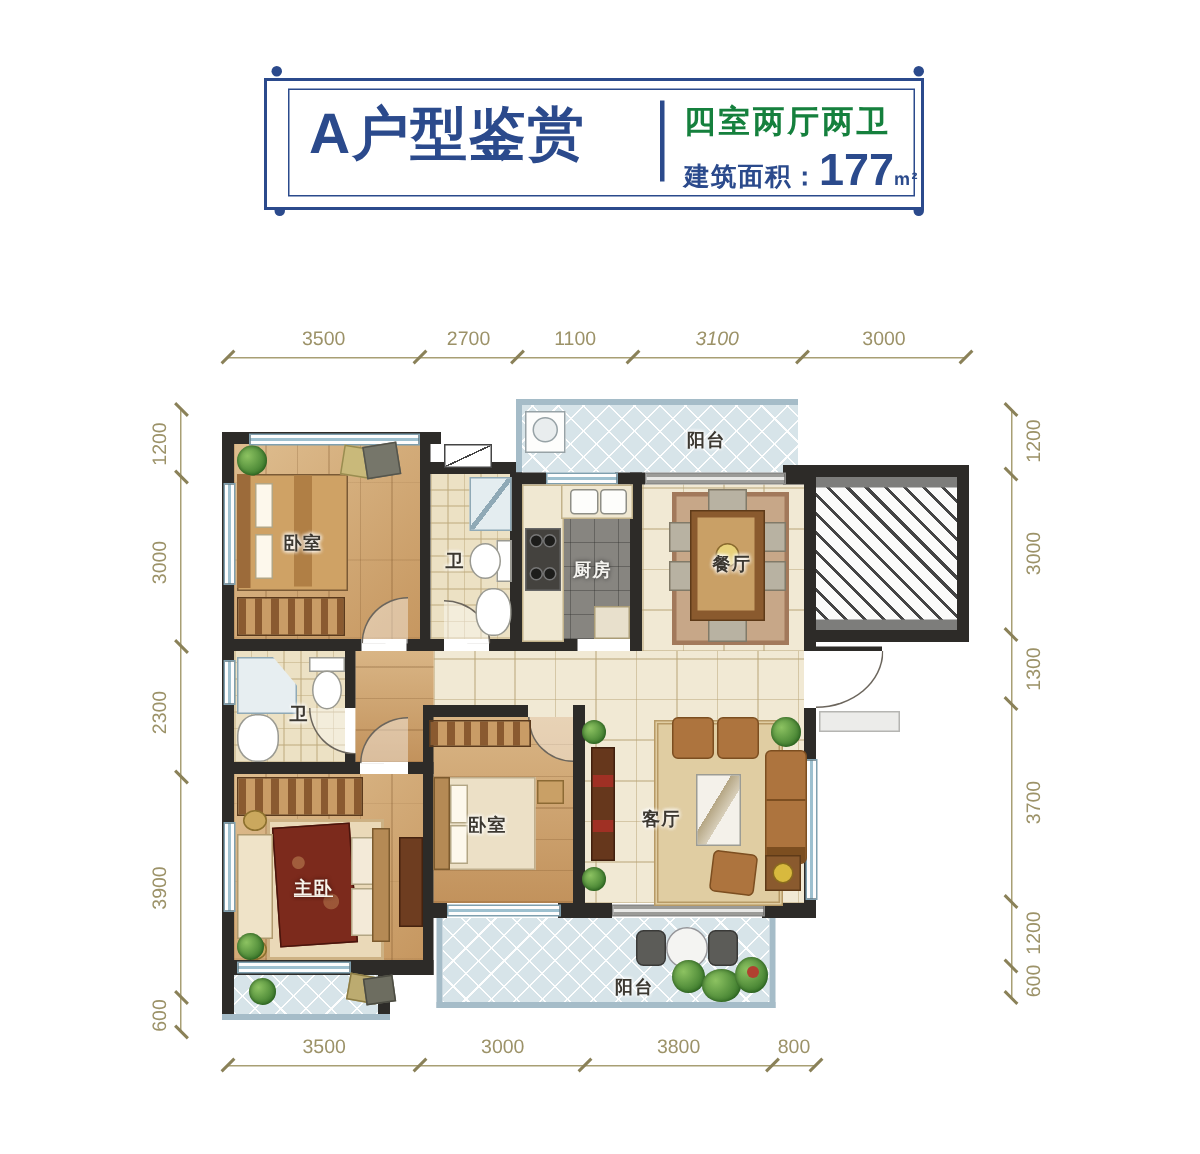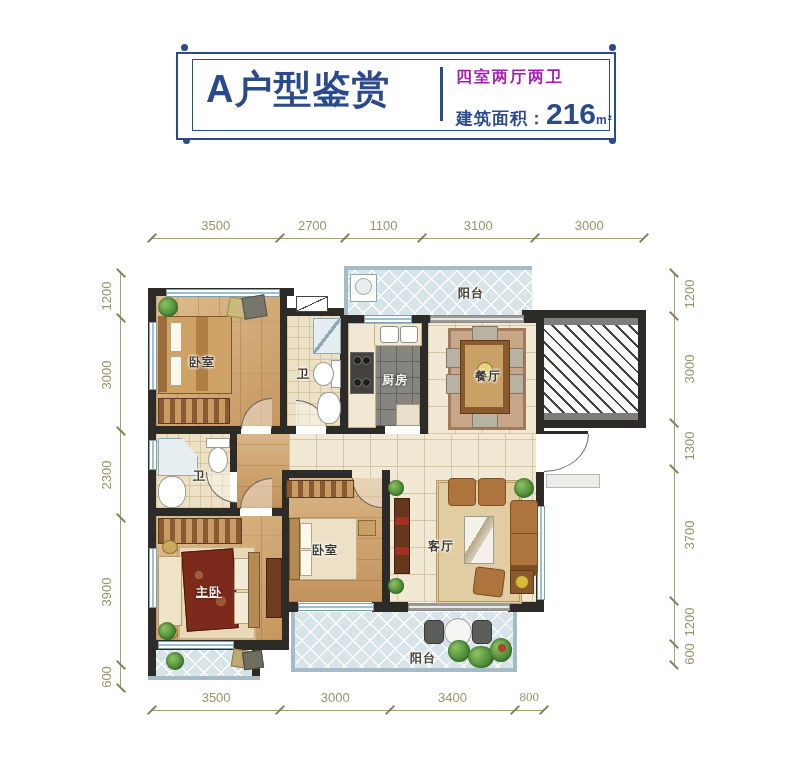--- a/index.html
+++ b/index.html
@@ -28,21 +28,21 @@
   .arc.br{border-radius:0 0 100% 0;border-left:none;border-top:none;}
   .ward{position:absolute;border:1px solid #5b3a1d;background:repeating-linear-gradient(90deg,#8a5a30 0 5px,#c99c66 5px 11px);}
   .plant{position:absolute;border-radius:50%;background:radial-gradient(circle at 35% 35%,#8cc261,#3f7d2e 75%);box-shadow:inset 0 0 3px rgba(0,40,0,.6);}
   .furn{position:absolute;}
   
   .tb-outer{position:absolute;border:2px solid #2b4a8c;background:#fff;}
   .tb-inner{position:absolute;border:1px solid #2b4a8c;}
   .pin{position:absolute;width:7px;height:7px;border-radius:50%;background:#2b4a8c;}
   .tb-title{position:absolute;font-size:38px;font-weight:bold;color:#2b4a8c;letter-spacing:1px;}
   .tb-div{position:absolute;width:3px;background:#2b4a8c;}
-  .tb-sub{position:absolute;color:#a21caf;font-weight:bold;font-size:16px;letter-spacing:2px;}
+  .tb-sub{position:absolute;color:#15803d;font-weight:bold;font-size:21px;letter-spacing:2px;}
   .tb-area{position:absolute;color:#2b4a8c;font-size:17px;font-weight:bold;letter-spacing:1px;}
   .tb-area b{font-size:30px;letter-spacing:0;}
   .tb-area .un{font-size:12px;}
   
   .dim-strip{position:absolute;display:flex;color:#9c9268;font-size:13px;}
   .dim-strip.h{flex-direction:row;border-bottom:1px solid #a89f74;}
   .dim-strip.v{flex-direction:column;}
   .dim-strip.v-l{border-right:1px solid #a89f74;}
   .dim-strip.v-r{border-left:1px solid #a89f74;}
   .dim-seg{position:relative;flex-basis:0;}
@@ -66,52 +66,52 @@
   <span class="pin" style="left:181px;top:44px;"></span>
   <span class="pin" style="left:609px;top:44px;"></span>
   <span class="pin" style="left:183px;top:137px;"></span>
   <span class="pin" style="left:609px;top:137px;"></span>
   <div class="tb-outer" style="left:176px;top:52px;width:436px;height:84px;"></div>
   <div class="tb-inner" style="left:192px;top:59px;width:416px;height:70px;"></div>
   <div class="tb-title" style="left:206px;top:64px;">A户型鉴赏</div>
   <div class="tb-div" style="left:440px;top:67px;height:54px;"></div>
   <div class="tb-sub" style="left:456px;top:67px;">四室两厅两卫</div>
   <div class="tb-area" style="left:456px;top:97px;">
-    <span>建筑面积：</span><b>216</b><span class="un">m²</span>
+    <span>建筑面积：</span><b>177</b><span class="un">m²</span>
   </div>
 
   <div class="dim-strip h" style="left:152px;top:208px;width:492px;height:30px;">
       <div class="dim-seg" style="flex-grow: 3500;">
         <span class="dim-label">3500</span>
       </div>
       <div class="dim-seg" style="flex-grow: 1800;">
         <span class="dim-label">2700</span>
       </div>
       <div class="dim-seg" style="flex-grow: 2100;">
         <span class="dim-label">1100</span>
       </div>
-      <div class="dim-seg" style="flex-grow: 3100;">
+      <div class="dim-seg" style="flex-grow: 3100; font-style: italic;">
         <span class="dim-label">3100</span>
       </div>
       <div class="dim-seg" style="flex-grow: 3000;">
         <span class="dim-label">3000</span>
       </div>
       <span class="dim-end"></span>
     </div>
   <div class="dim-strip h" style="left:152px;top:680px;width:392px;height:30px;">
       <div class="dim-seg" style="flex-grow: 3500;">
         <span class="dim-label">3500</span>
       </div>
       <div class="dim-seg" style="flex-grow: 3000;">
         <span class="dim-label">3000</span>
       </div>
       <div class="dim-seg" style="flex-grow: 3400;">
-        <span class="dim-label">3400</span>
-      </div>
-      <div class="dim-seg" style="flex-grow: 800; font-family: Liberation Serif, serif;">
+        <span class="dim-label">3800</span>
+      </div>
+      <div class="dim-seg" style="flex-grow: 800;">
         <span class="dim-label">800</span>
       </div>
       <span class="dim-end"></span>
     </div>
   <div class="dim-strip v v-l" style="left:92px;top:273px;width:28px;height:415px;">
       <div class="dim-seg" style="flex-grow: 1200;">
         <span class="dim-label">1200</span>
       </div>
       <div class="dim-seg" style="flex-grow: 3000;">
         <span class="dim-label">3000</span>

